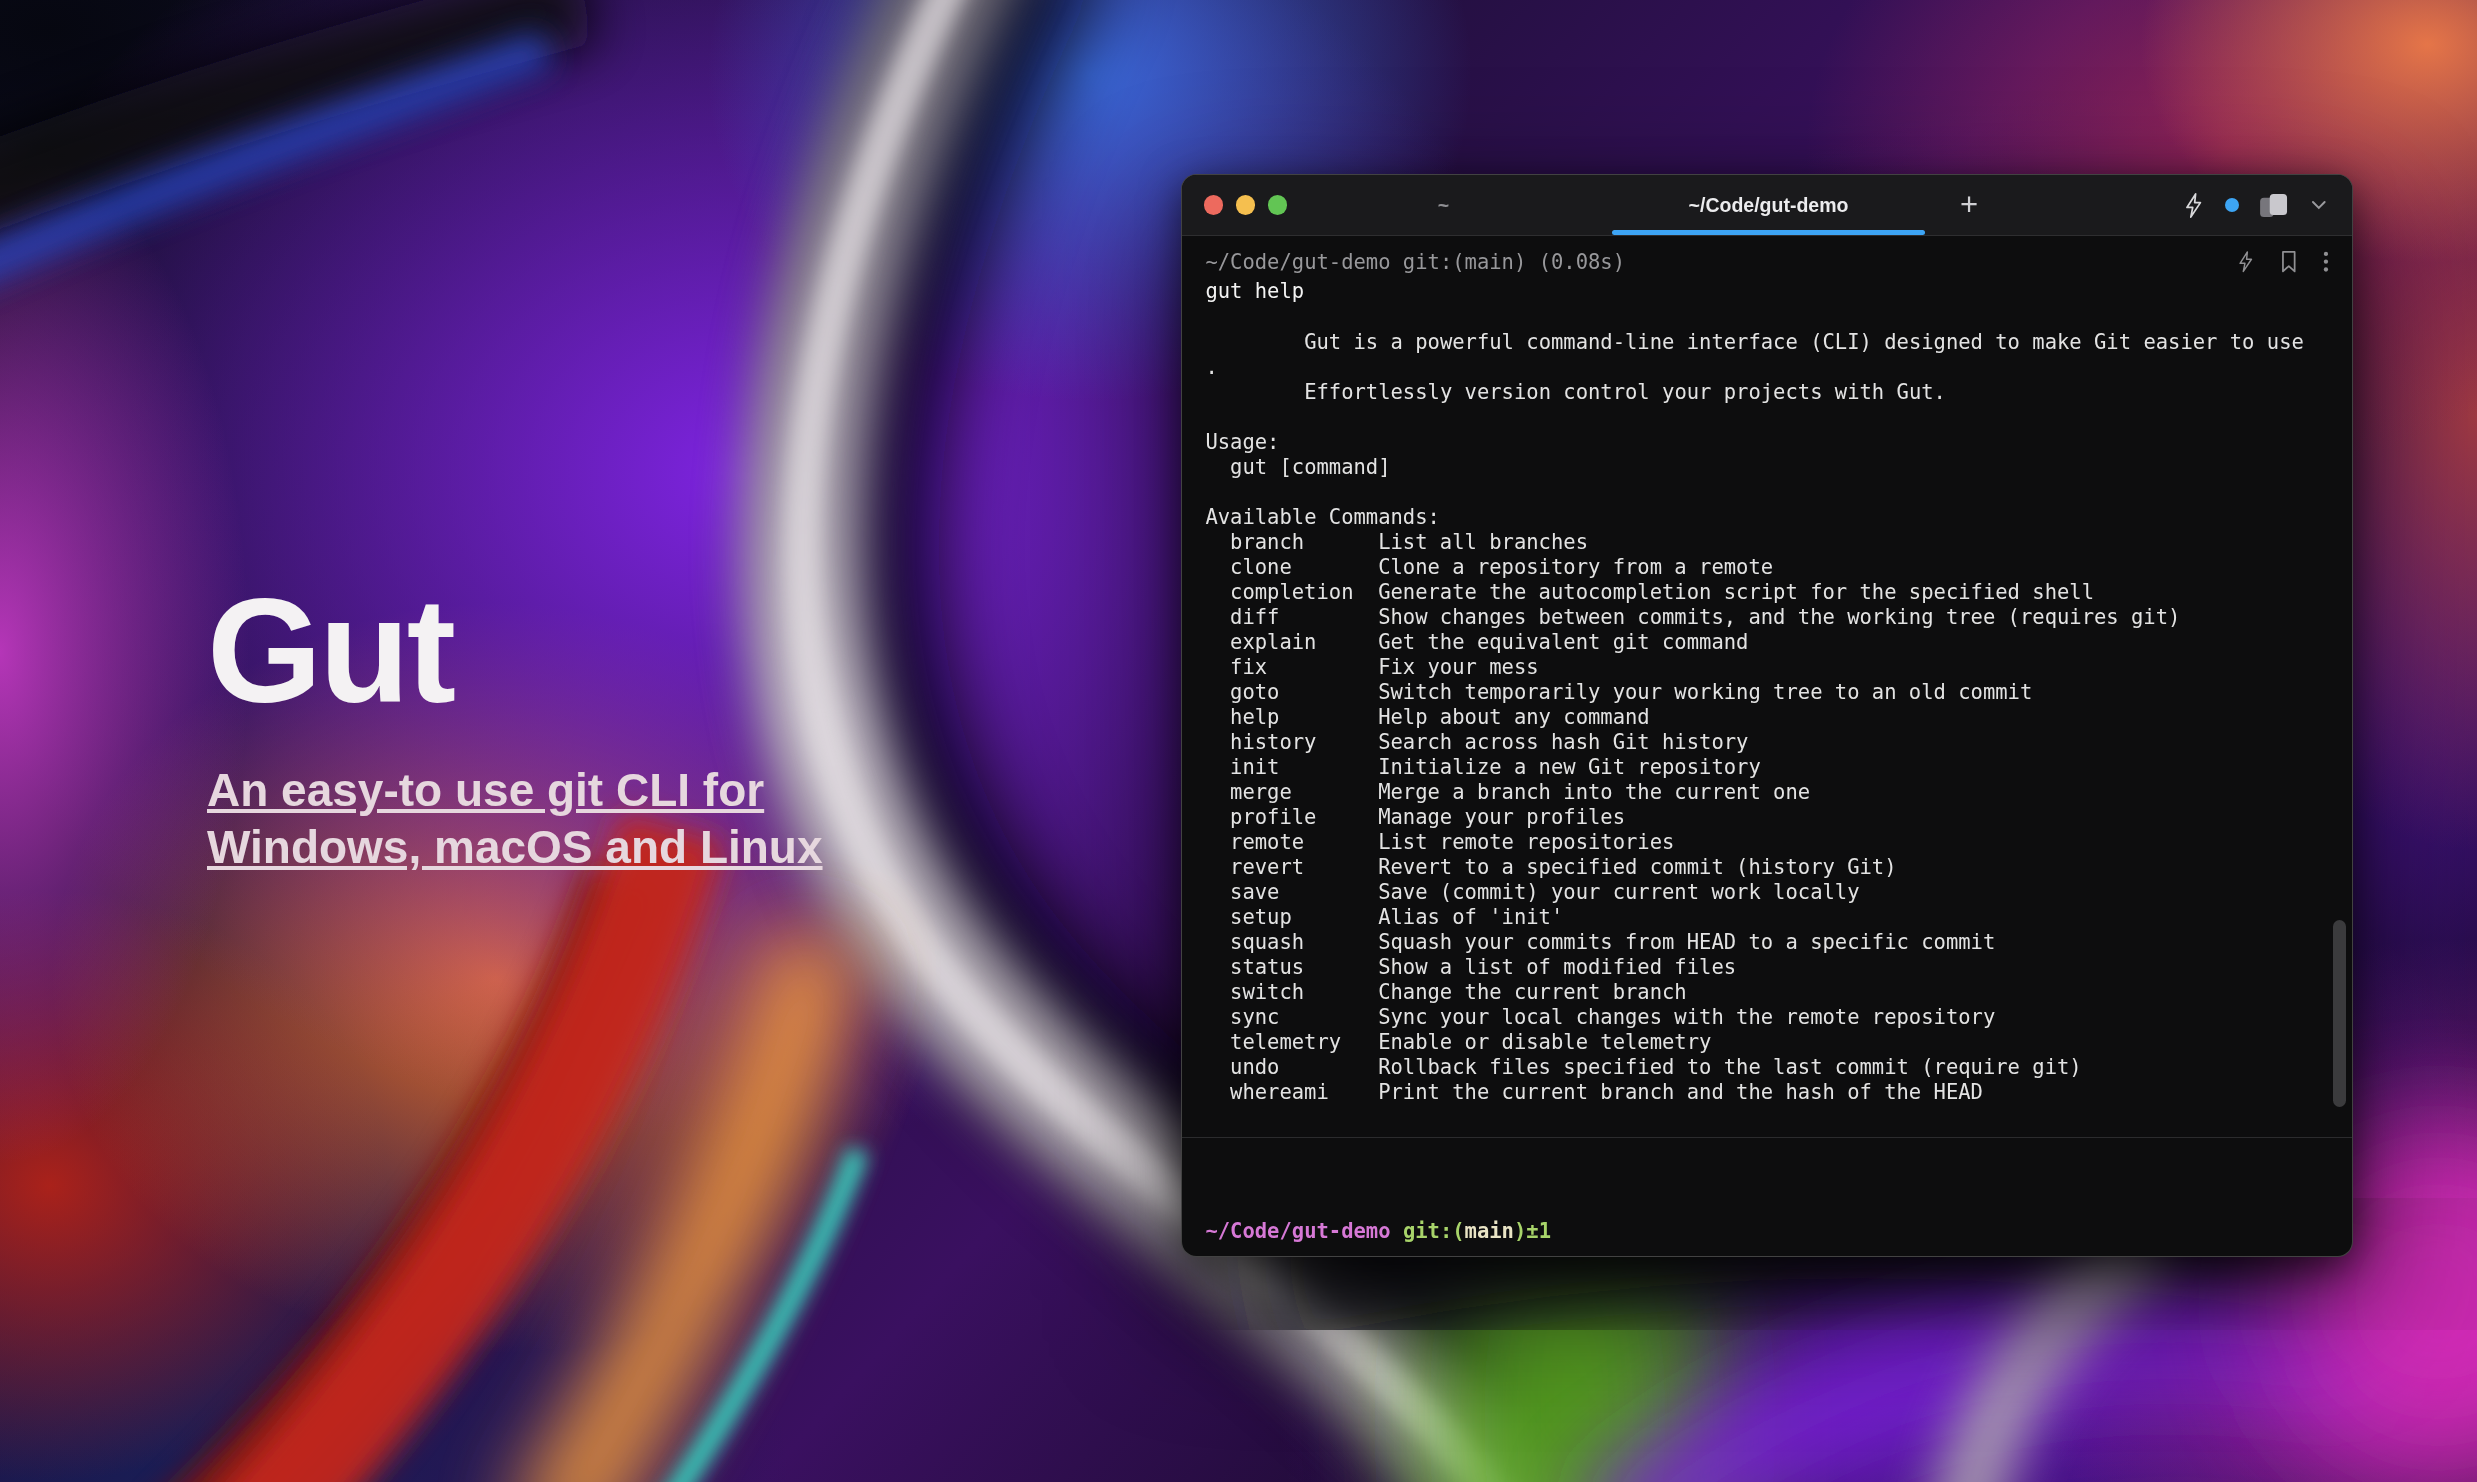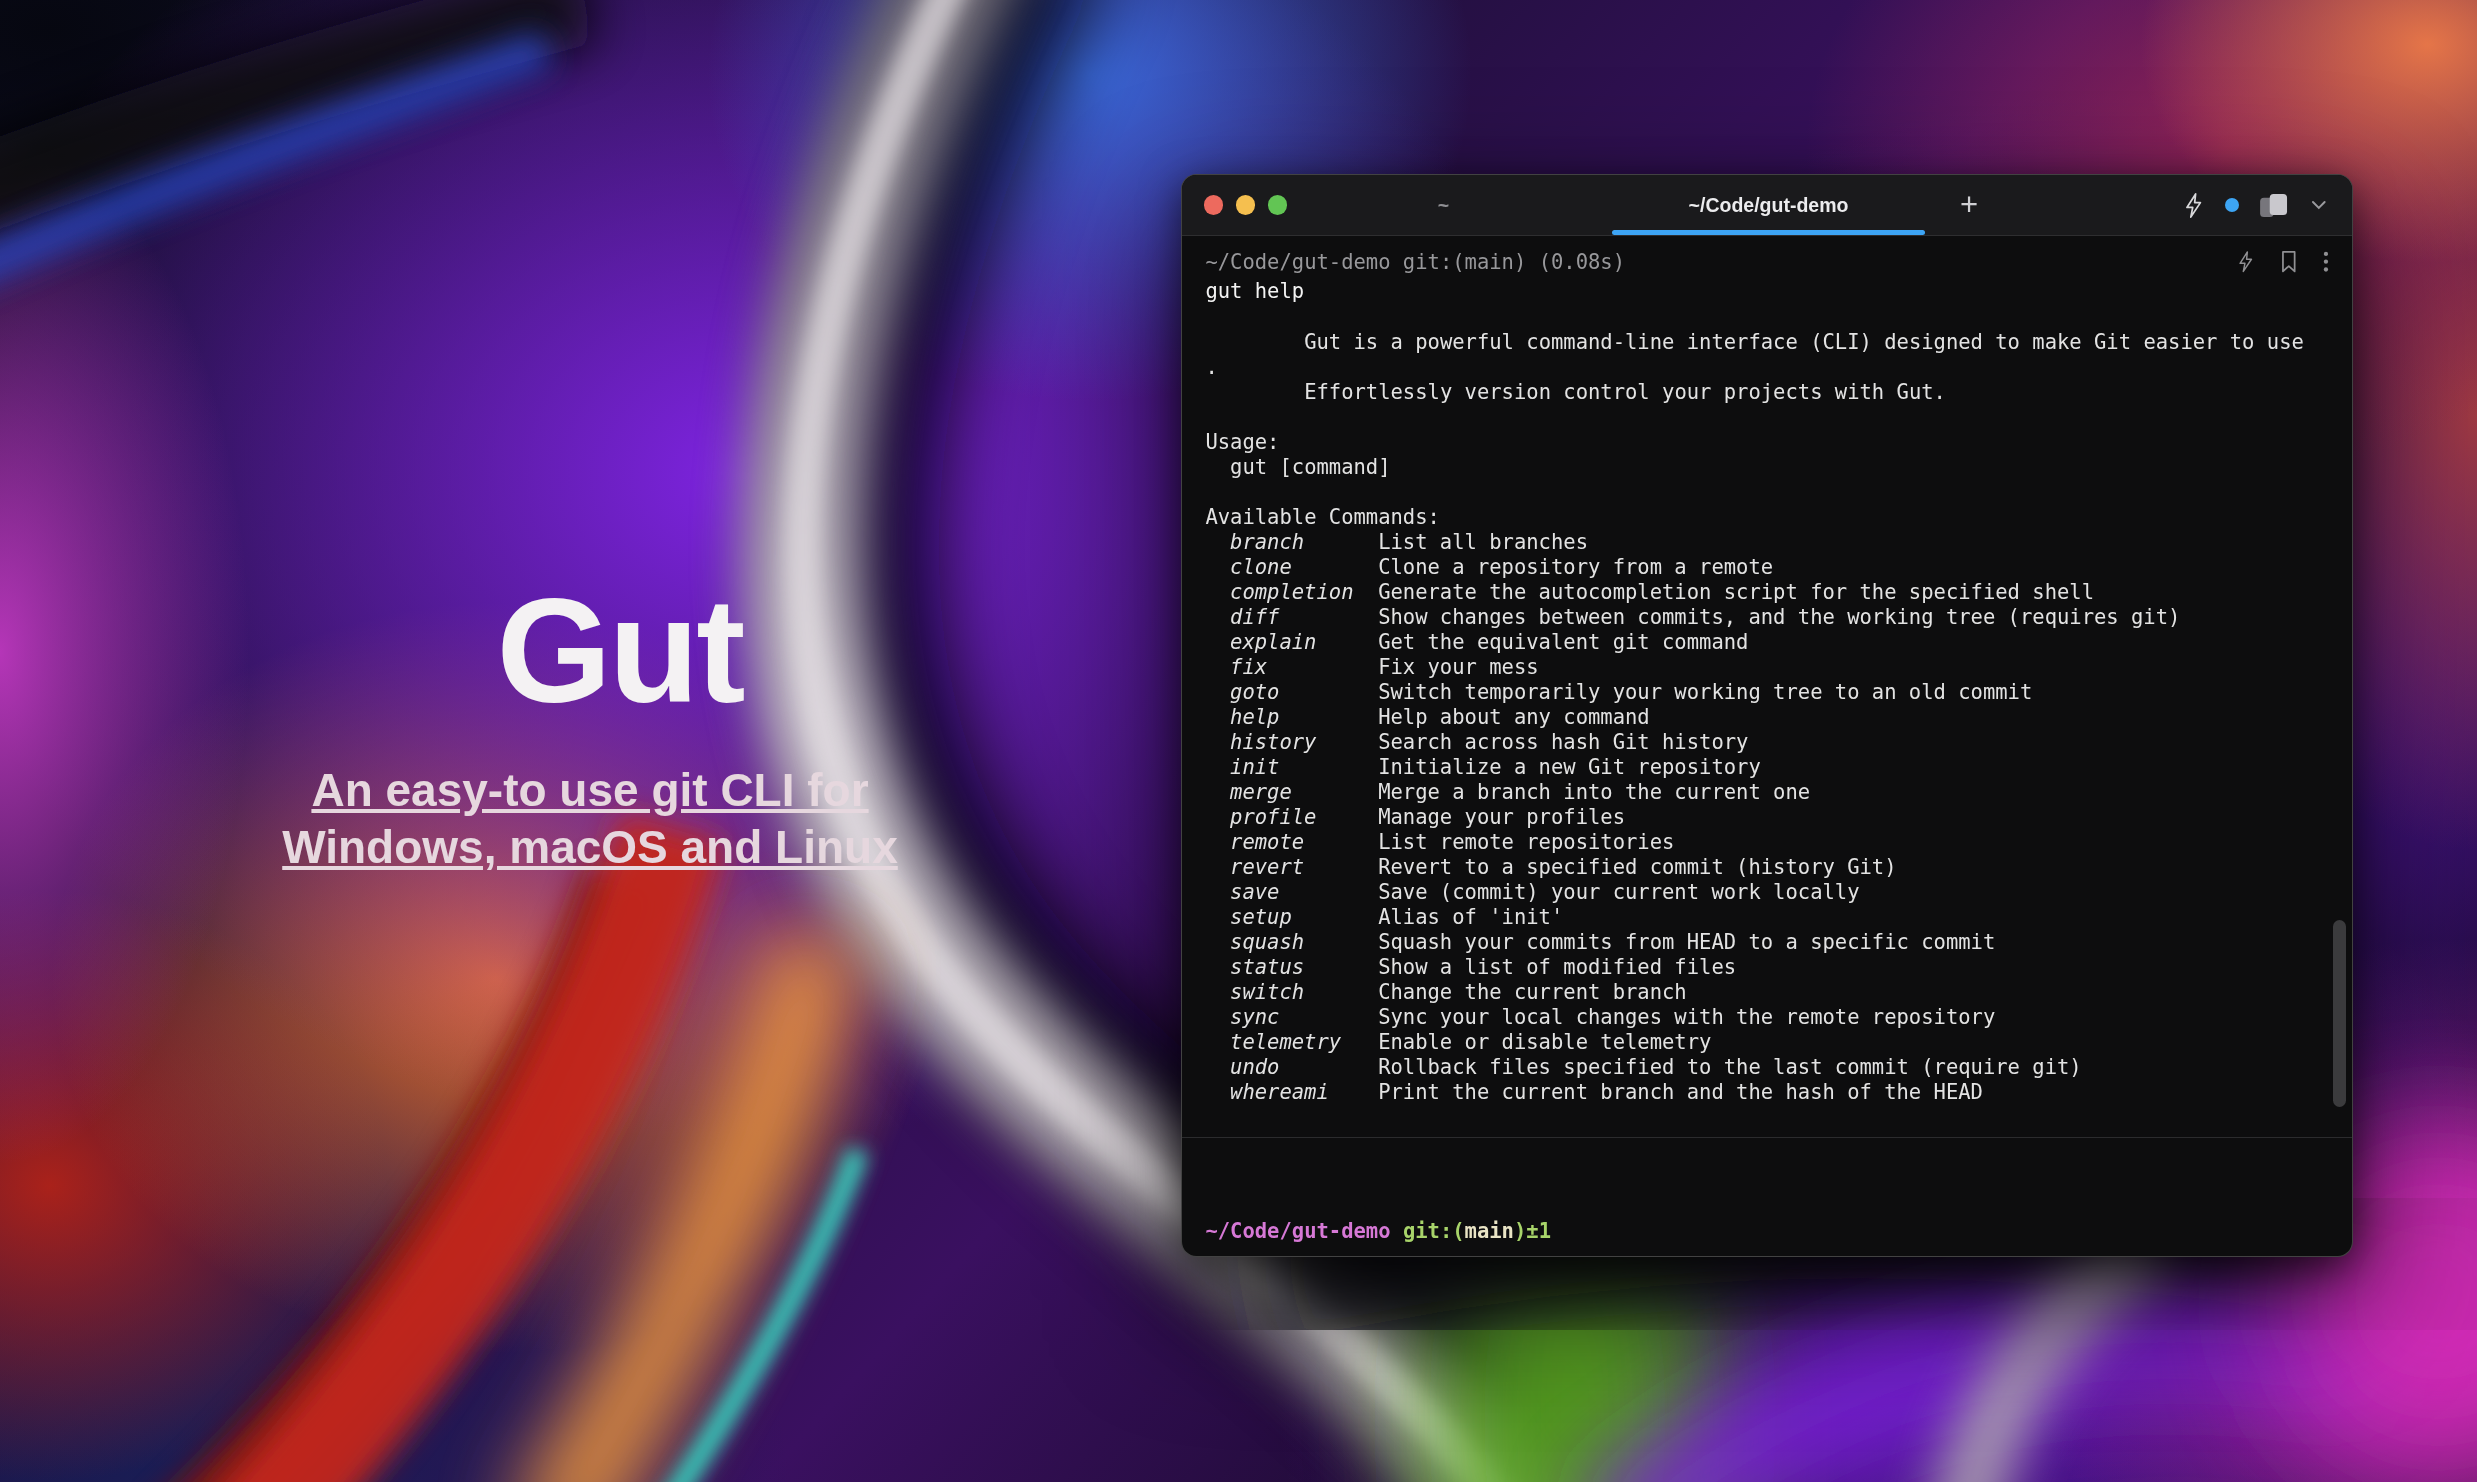--- a/index.html
+++ b/index.html
@@ -20,21 +20,21 @@
       radial-gradient(1122px 926px at 30% 32%,rgba(128,36,228,.98), rgba(128,36,228,0) 72%),
       radial-gradient(634px 536px at 20% 66%, rgba(232,116,44,.95), rgba(232,116,44,0) 70%),
       radial-gradient(468px 410px at 2% 80%,  rgba(185,35,22,.90),  rgba(185,35,22,0) 72%),
       radial-gradient(741px 546px at 8% 100%, rgba(24,30,86,.98),   rgba(24,30,86,0) 80%),
       radial-gradient(488px 293px at 2% 2%,   rgba(6,7,16,.98),     rgba(6,7,16,0) 75%),
       linear-gradient(132deg, #0a0c1c 0%, #251043 38%, #3a1060 55%, #170a28 78%, #0b0614 100%);
   }
   .bg svg { position:absolute; inset:0; }
 
   
-  .hero { position:absolute; left:200px; top:577px; width:839px; color:#f4f2f3;text-align:center; }
+  .hero { position:absolute; left:207px; top:577px; width:839px; color:#f4f2f3; }
   .hero h1 { font-size:148px; font-weight:700; letter-spacing:-2.9px; line-height:1; }
   .hero p  { margin-top:37px; font-size:46px; font-weight:600; line-height:1.23;
              color:#e6d7de; max-width:780px;text-decoration:underline; }
 
   
   .window { position:absolute; left:1181px; top:174px; width:1172px; height:1083px;
     background:#0d0d0e; border-radius:15.6px; border:1px solid rgba(255,255,255,.22);
     box-shadow:0 44px 127px rgba(0,0,0,.70), 0 9.8px 39px rgba(0,0,0,.55); overflow:hidden; }
 
   .titlebar { position:relative; height:61px; background:#1a1a1c;
@@ -60,21 +60,21 @@
   .meta { font-family:"DejaVu Sans Mono", monospace; font-size:20.5px; line-height:25px; color:#98989b; white-space:pre; }
   .blockcmd { font-family:"DejaVu Sans Mono", monospace; font-size:20.5px; line-height:26px;
     font-weight:400; color:#f3f3f3; margin-top:2.9px; white-space:pre; }
   .meta-icons { position:absolute; right:23.4px; top:13.7px; display:flex; gap:25px; align-items:center; }
 
   .output { position:relative; margin-top:21px; height:813px; padding:5.9px 23.4px 0;
     border-bottom:1px solid #2b2b2d; overflow:hidden;
     font-family:"DejaVu Sans Mono", monospace; font-size:20.5px; color:#e3e3e3; }
   .line { height:25px; line-height:25px; white-space:pre; }
   .cmd-row { padding-left:2ch; display:flex; }
-  .cmd-name { display:inline-block; width:12ch; flex:none;font-style:italic; }
+  .cmd-name { display:inline-block; width:12ch; flex:none; }
   .cmd-desc { white-space:pre; }
   .scrollthumb { position:absolute; right:5.9px; top:595px; width:12.7px; height:187px;
     background:#3b3b3d; border-radius:6.8px; }
 
   
   .promptblock { padding:31px 23.4px 0; font-family:"DejaVu Sans Mono", monospace;
     font-size:20.5px; line-height:25px; font-weight:700; white-space:pre; }
   .p-path   { color:#d678d6; }
   .p-git    { color:#a8d46a; }
   .p-branch { color:#e9e4c5; }

